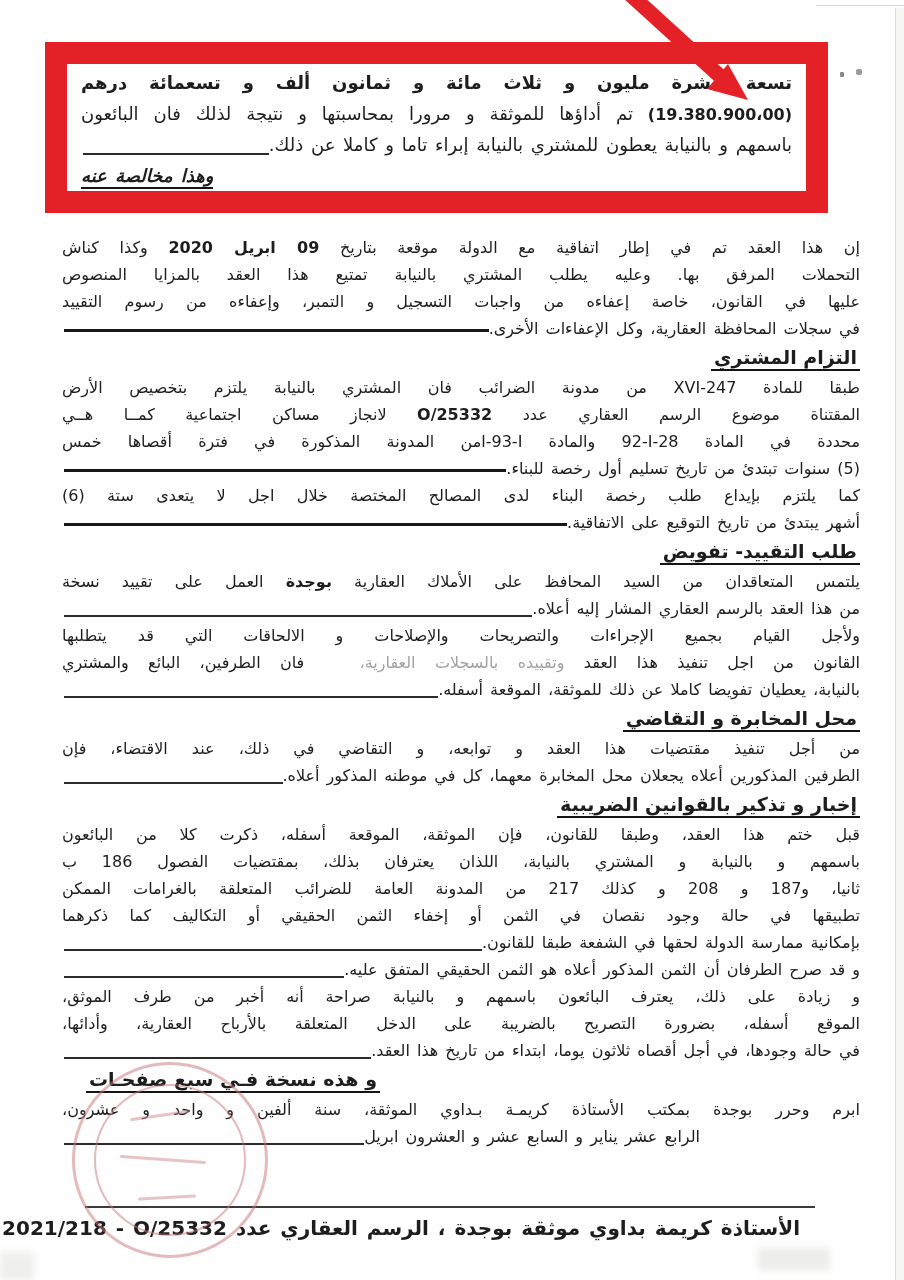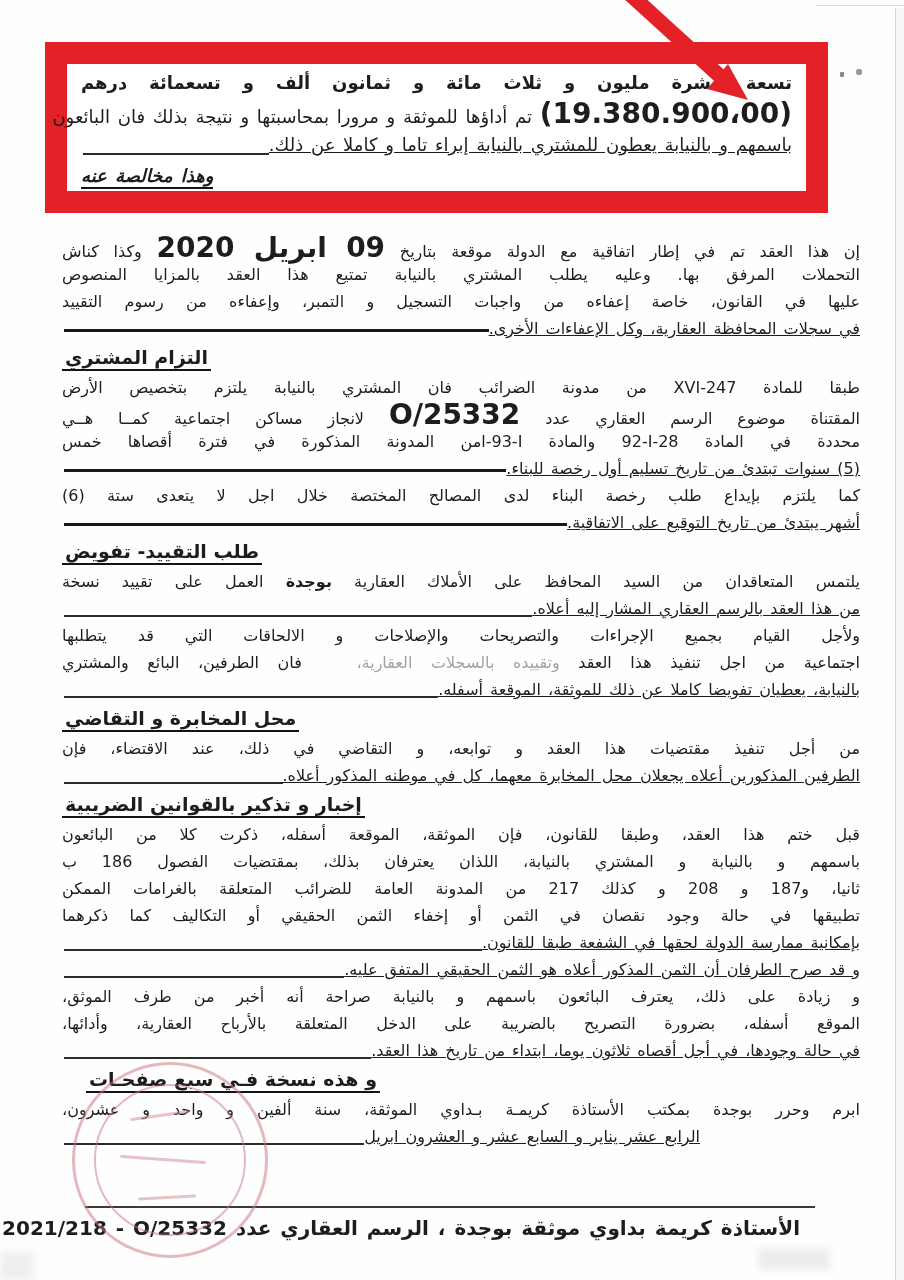--- a/index.html
+++ b/index.html
@@ -31,31 +31,31 @@
   .covered-heading{position:absolute;left:62px;top:184px;width:798px;z-index:1;
       text-align:center;font-weight:bold;font-size:19px;}
   .covered-heading .hx{border-bottom:2px solid #141414;padding:0 4px 1px;}
 
   
   .main{position:absolute;left:62px;top:234px;width:798px;z-index:2;direction:rtl;}
   .line{display:block;height:27px;line-height:27px;font-size:16px;
         direction:rtl;white-space:nowrap;letter-spacing:0;word-spacing:2px;}
   .line.jf{text-align:justify;text-align-last:justify;}
   .line.fr{display:flex;align-items:flex-end;white-space:nowrap;}
-  .line.fr .txt{flex:0 0 auto;text-decoration:underline;}
+  .line.fr .txt{flex:0 0 auto;}
   .line.left{text-align:center;text-align-last:left;font-style:italic;}
   .fill{flex:1 1 auto;min-width:18px;}
   .fill.u{border-bottom:2px solid #2b2b2b;margin-bottom:5px;margin-left:2px;}
   .fill.rule{border-bottom:3px solid #171717;margin-bottom:10px;margin-left:2px;}
-  .heading{height:32px;line-height:30px;text-align:left;font-weight:bold;font-size:19px;}
+  .heading{height:32px;line-height:30px;text-align:right;font-weight:bold;font-size:19px;}
   .heading .hx{border-bottom:2px solid #141414;padding:0 3px 1px;}
   .heading-left{text-align:left;padding-left:24px;}
   .b{font-weight:bold;}
   .u{border-bottom:2px solid #141414;padding-bottom:1px;}
-  .big{font-size:28px;}
+  .big{font-size:16px;}
   .faded{opacity:.42;filter:blur(.6px);margin-left:36px;}
 
   
   .stamp{position:absolute;left:72px;top:1062px;width:196px;height:196px;z-index:3;
          opacity:.5;filter:blur(.7px);pointer-events:none;}
   .stamp .c1,.stamp .c2{position:absolute;border-radius:50%;border:3px solid #c9777b;}
   .stamp .c1{inset:0;}
   .stamp .c2{inset:22px;border-width:2px;}
   .stamp .mark{position:absolute;background:#cf8a8d;height:3px;border-radius:2px;}
   .m1{left:58px;top:52px;width:60px;transform:rotate(-8deg);}
@@ -78,21 +78,21 @@
   <div class="speck2"></div>
   <div class="smudge-br"></div>
   <div class="smudge-bl"></div>
 
   <div class="covered-heading">
     <span class="hx">طلب الاعفاء من الواجبات والرسوم</span>
   </div>
 
   <div class="red-box">
       <div class="line jf box-l1"><span class="txt"><span class="b">تسعة عشرة مليون و ثلاث مائة و ثمانون ألف و تسعمائة درهم</span></span></div>
-      <div class="line jf box-l2"><span class="txt"><span dir="ltr" class="b big">(19.380.900،00)</span><span> تم أداؤها للموثقة و مرورا بمحاسبتها و نتيجة بذلك فان البائعون</span></span></div>
+      <div class="line jf box-l2"><span class="txt"><span dir="ltr" class="b big">(19.380.900،00)</span><span> تم أداؤها للموثقة و مرورا بمحاسبتها و نتيجة لذلك فان البائعون</span></span></div>
       <div class="line fr">
         <span class="txt"><span>باسمهم و بالنيابة يعطون للمشتري بالنيابة إبراء تاما و كاملا عن ذلك.</span></span>
         <span class="fill u"></span>
       </div>
       <div class="line left"><span class="txt"><span class="b u">وهذا مخالصة عنه</span></span></div>
     </div>
 
   <div class="arrow-wrap">
     <svg width="210" height="140" viewBox="0 0 210 140">
       <line x1="50" y1="-14" x2="162" y2="88" stroke="#e42127" stroke-width="15"></line>
@@ -126,21 +126,21 @@
         </div>
       </div>
       <div class="heading"><span class="hx">طلب التقييد- تفويض</span></div>
       <div class="para">
         <div class="line jf"><span class="txt"><span>يلتمس المتعاقدان من السيد المحافظ على الأملاك العقارية </span><span class="b">بوجدة</span><span> العمل على تقييد نسخة</span></span></div>
         <div class="line fr">
           <span class="txt"><span>من هذا العقد بالرسم العقاري المشار إليه أعلاه.</span></span>
           <span class="fill u"></span>
         </div>
         <div class="line jf"><span class="txt"><span>ولأجل القيام بجميع الإجراءات والتصريحات والإصلاحات و الالحاقات التي قد يتطلبها</span></span></div>
-        <div class="line jf"><span class="txt"><span>اجتماعية من اجل تنفيذ هذا العقد </span><span class="faded">وتقييده بالسجلات العقارية،</span><span> فان الطرفين، البائع والمشتري</span></span></div>
+        <div class="line jf"><span class="txt"><span>القانون من اجل تنفيذ هذا العقد </span><span class="faded">وتقييده بالسجلات العقارية،</span><span> فان الطرفين، البائع والمشتري</span></span></div>
         <div class="line fr">
           <span class="txt"><span>بالنيابة، يعطيان تفويضا كاملا عن ذلك للموثقة، الموقعة أسفله.</span></span>
           <span class="fill u"></span>
         </div>
       </div>
       <div class="heading"><span class="hx">محل المخابرة و التقاضي</span></div>
       <div class="para">
         <div class="line jf"><span class="txt"><span>من أجل تنفيذ مقتضيات هذا العقد و توابعه، و التقاضي في ذلك، عند الاقتضاء، فإن</span></span></div>
         <div class="line fr">
           <span class="txt"><span>الطرفين المذكورين أعلاه يجعلان محل المخابرة معهما، كل في موطنه المذكور أعلاه.</span></span>

